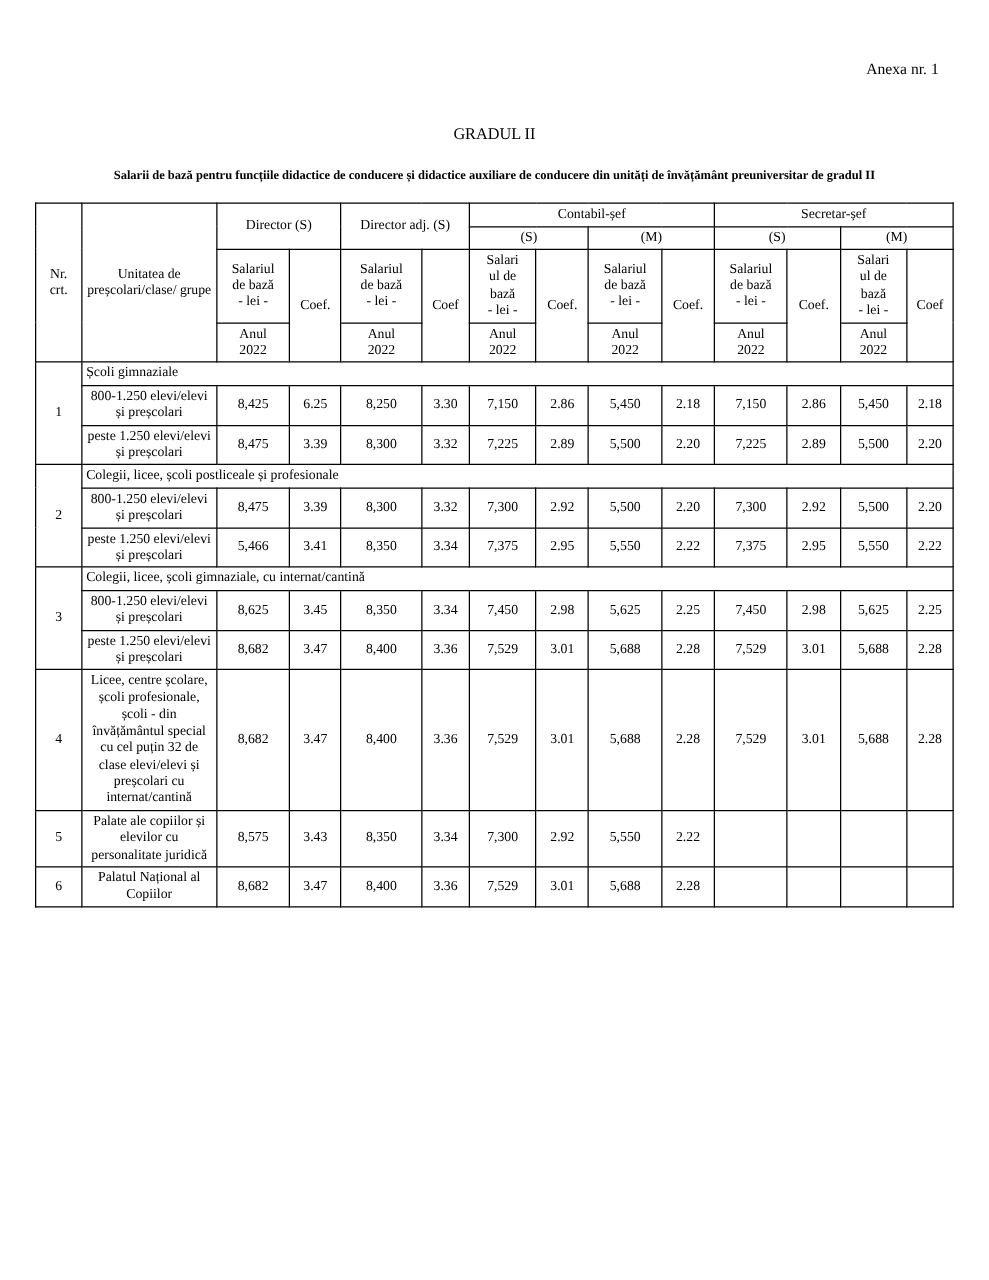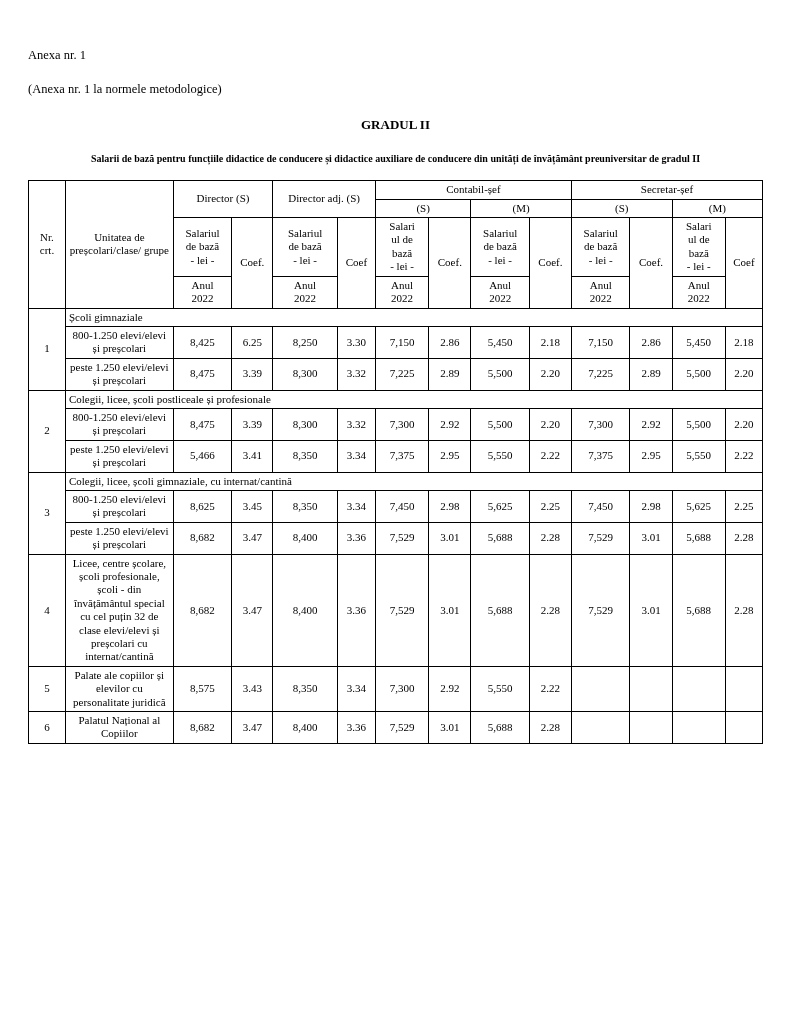--- a/index.html
+++ b/index.html
@@ -15,33 +15,33 @@
     position: relative;
   }
   .page {
     width: 791px;
     min-height: 1024px;
     box-sizing: border-box;
     padding: 46px 28px 20px 28px;
     position: relative;
   }
   .hdr-line {
-    text-align: left;
+    text-align: right;
     font-size: 12.5px;
     line-height: 1.45;
     padding-right: 12px;
   }
   .hdr-line.second {
     margin-top: 16px;
   }
   .doc-title {
     text-align: center;
-    font-weight: bold;
+    font-weight: normal;
     font-size: 13px;
-    margin-top: 19px;
+    margin-top: 35px;
   }
   .doc-subtitle {
     text-align: center;
     font-weight: bold;
     font-size: 10px;
     line-height: 1.5;
     margin-top: 18px;
     padding: 0 6px;
   }
   table.main {
@@ -96,21 +96,20 @@
   col.c-k5     { width: 41px; }
   col.c-s6     { width: 52px; }
   col.c-k6     { width: 36px; }
 </style>
 </head>
 <body>
 
 <div class="page">
 
   <div class="hdr-line">Anexa nr. 1</div>
-  <div class="hdr-line second">(Anexa nr. 1 la normele metodologice)</div>
 
   <div class="doc-title">GRADUL II</div>
   <div class="doc-subtitle">Salarii de bază pentru funcțiile didactice de conducere și didactice auxiliare de conducere din unități de învățământ preuniversitar de gradul II</div>
 
   <table class="main">
     <colgroup>
       <col class="c-nr">
         <col class="c-unit">
       <col class="c-s1">
         <col class="c-k1">

